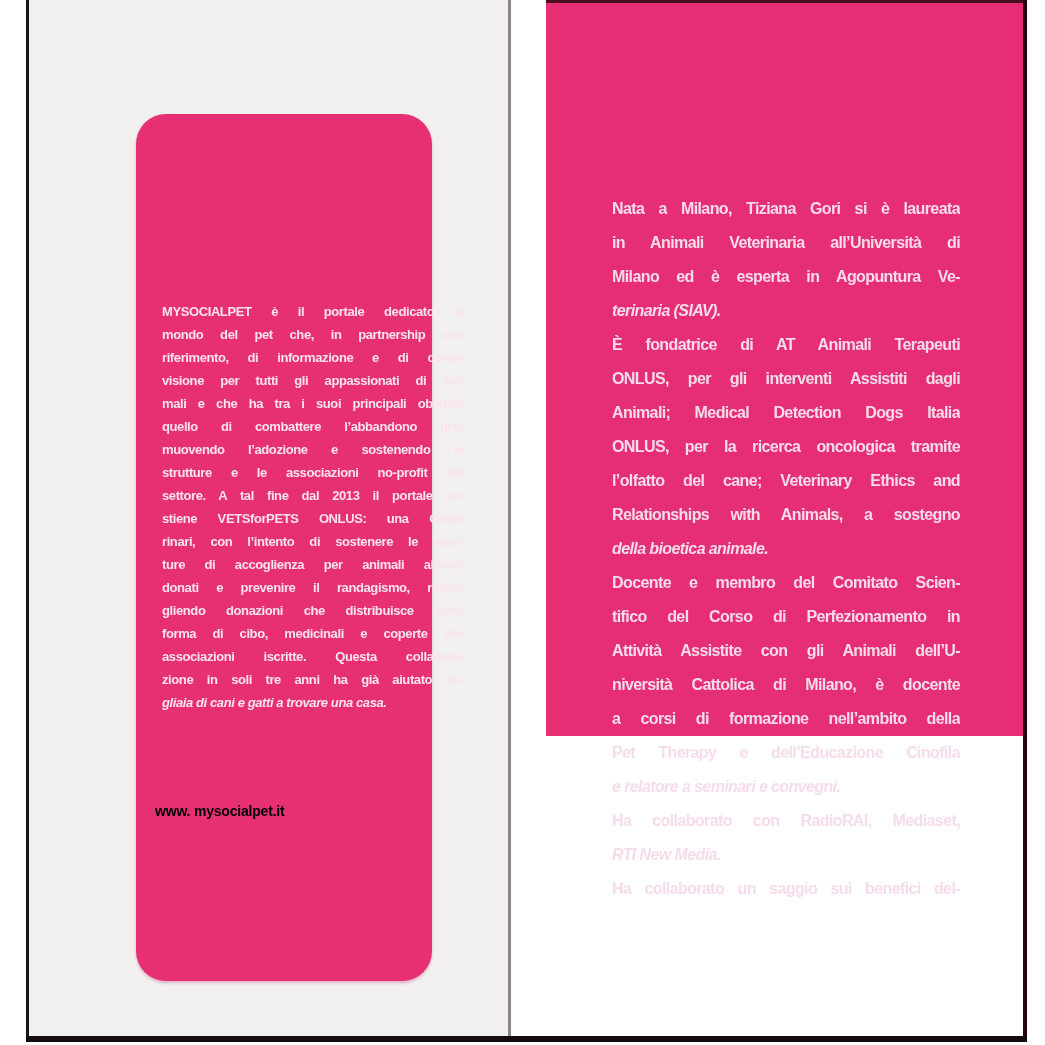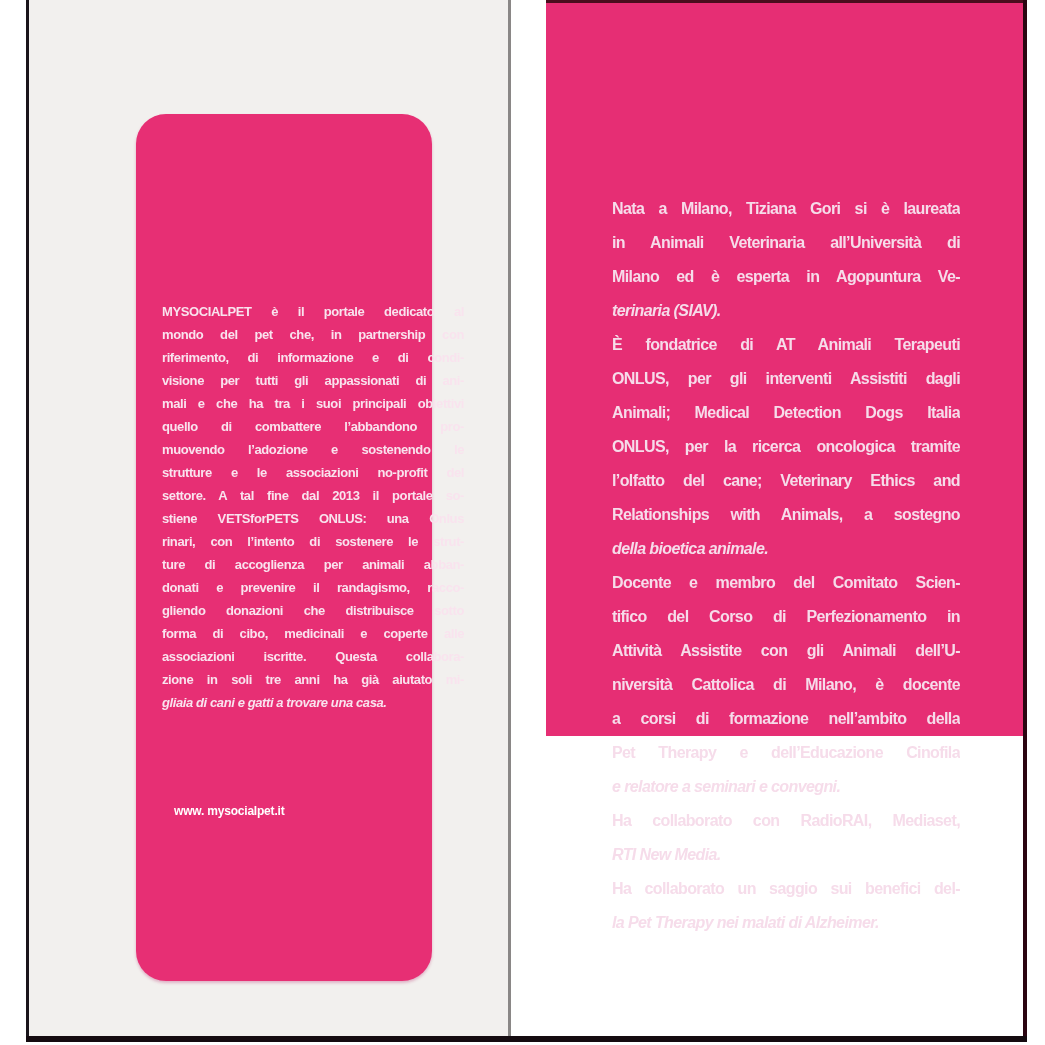--- a/index.html
+++ b/index.html
@@ -76,24 +76,24 @@
     left: 26px; top: 186px;
     width: 302px;
     color: #f9e3ee;
     font-size: 13px;
     font-weight: 700;
     letter-spacing: -0.4px;
   }
   .box-text .line { line-height: 23px; }
   .website-line {
     position: absolute;
-    left: 38px; top: 686px;
+    left: 19px; top: 686px;
     width: 302px;
-    color: #ffffff;
-    font-size: 12px;
+    color: #000000;
+    font-size: 14px;
     font-weight: 700;
     letter-spacing: -0.2px;
     line-height: 23px;
   }
   .bio-text {
     position: absolute;
     left: 66px; top: 189px;
     width: 348px;
     color: #f6dcea;
     font-size: 16px;
@@ -162,21 +162,20 @@
         <div class="line">Docente e membro del Comitato Scien-</div>
         <div class="line">tifico del Corso di Perfezionamento in</div>
         <div class="line">Attività Assistite con gli Animali dell’U-</div>
         <div class="line">niversità Cattolica di Milano, è docente</div>
         <div class="line">a corsi di formazione nell’ambito della</div>
         <div class="line">Pet Therapy e dell’Educazione Cinofila</div>
         <div class="line end">e relatore a seminari e convegni.</div>
         <div class="line">Ha collaborato con RadioRAI, Mediaset,</div>
         <div class="line end">RTI New Media.</div>
         <div class="line">Ha collaborato un saggio sui benefici del-</div>
-        <div class="line end">la Pet Therapy nei malati di Alzheimer.</div>
       </div>
   </div>
 
   <div class="right-flap-edge"></div>
   <div class="spine-line"></div>
   <div class="bottom-line"></div>
 
 </div>
 
 </body></html>

